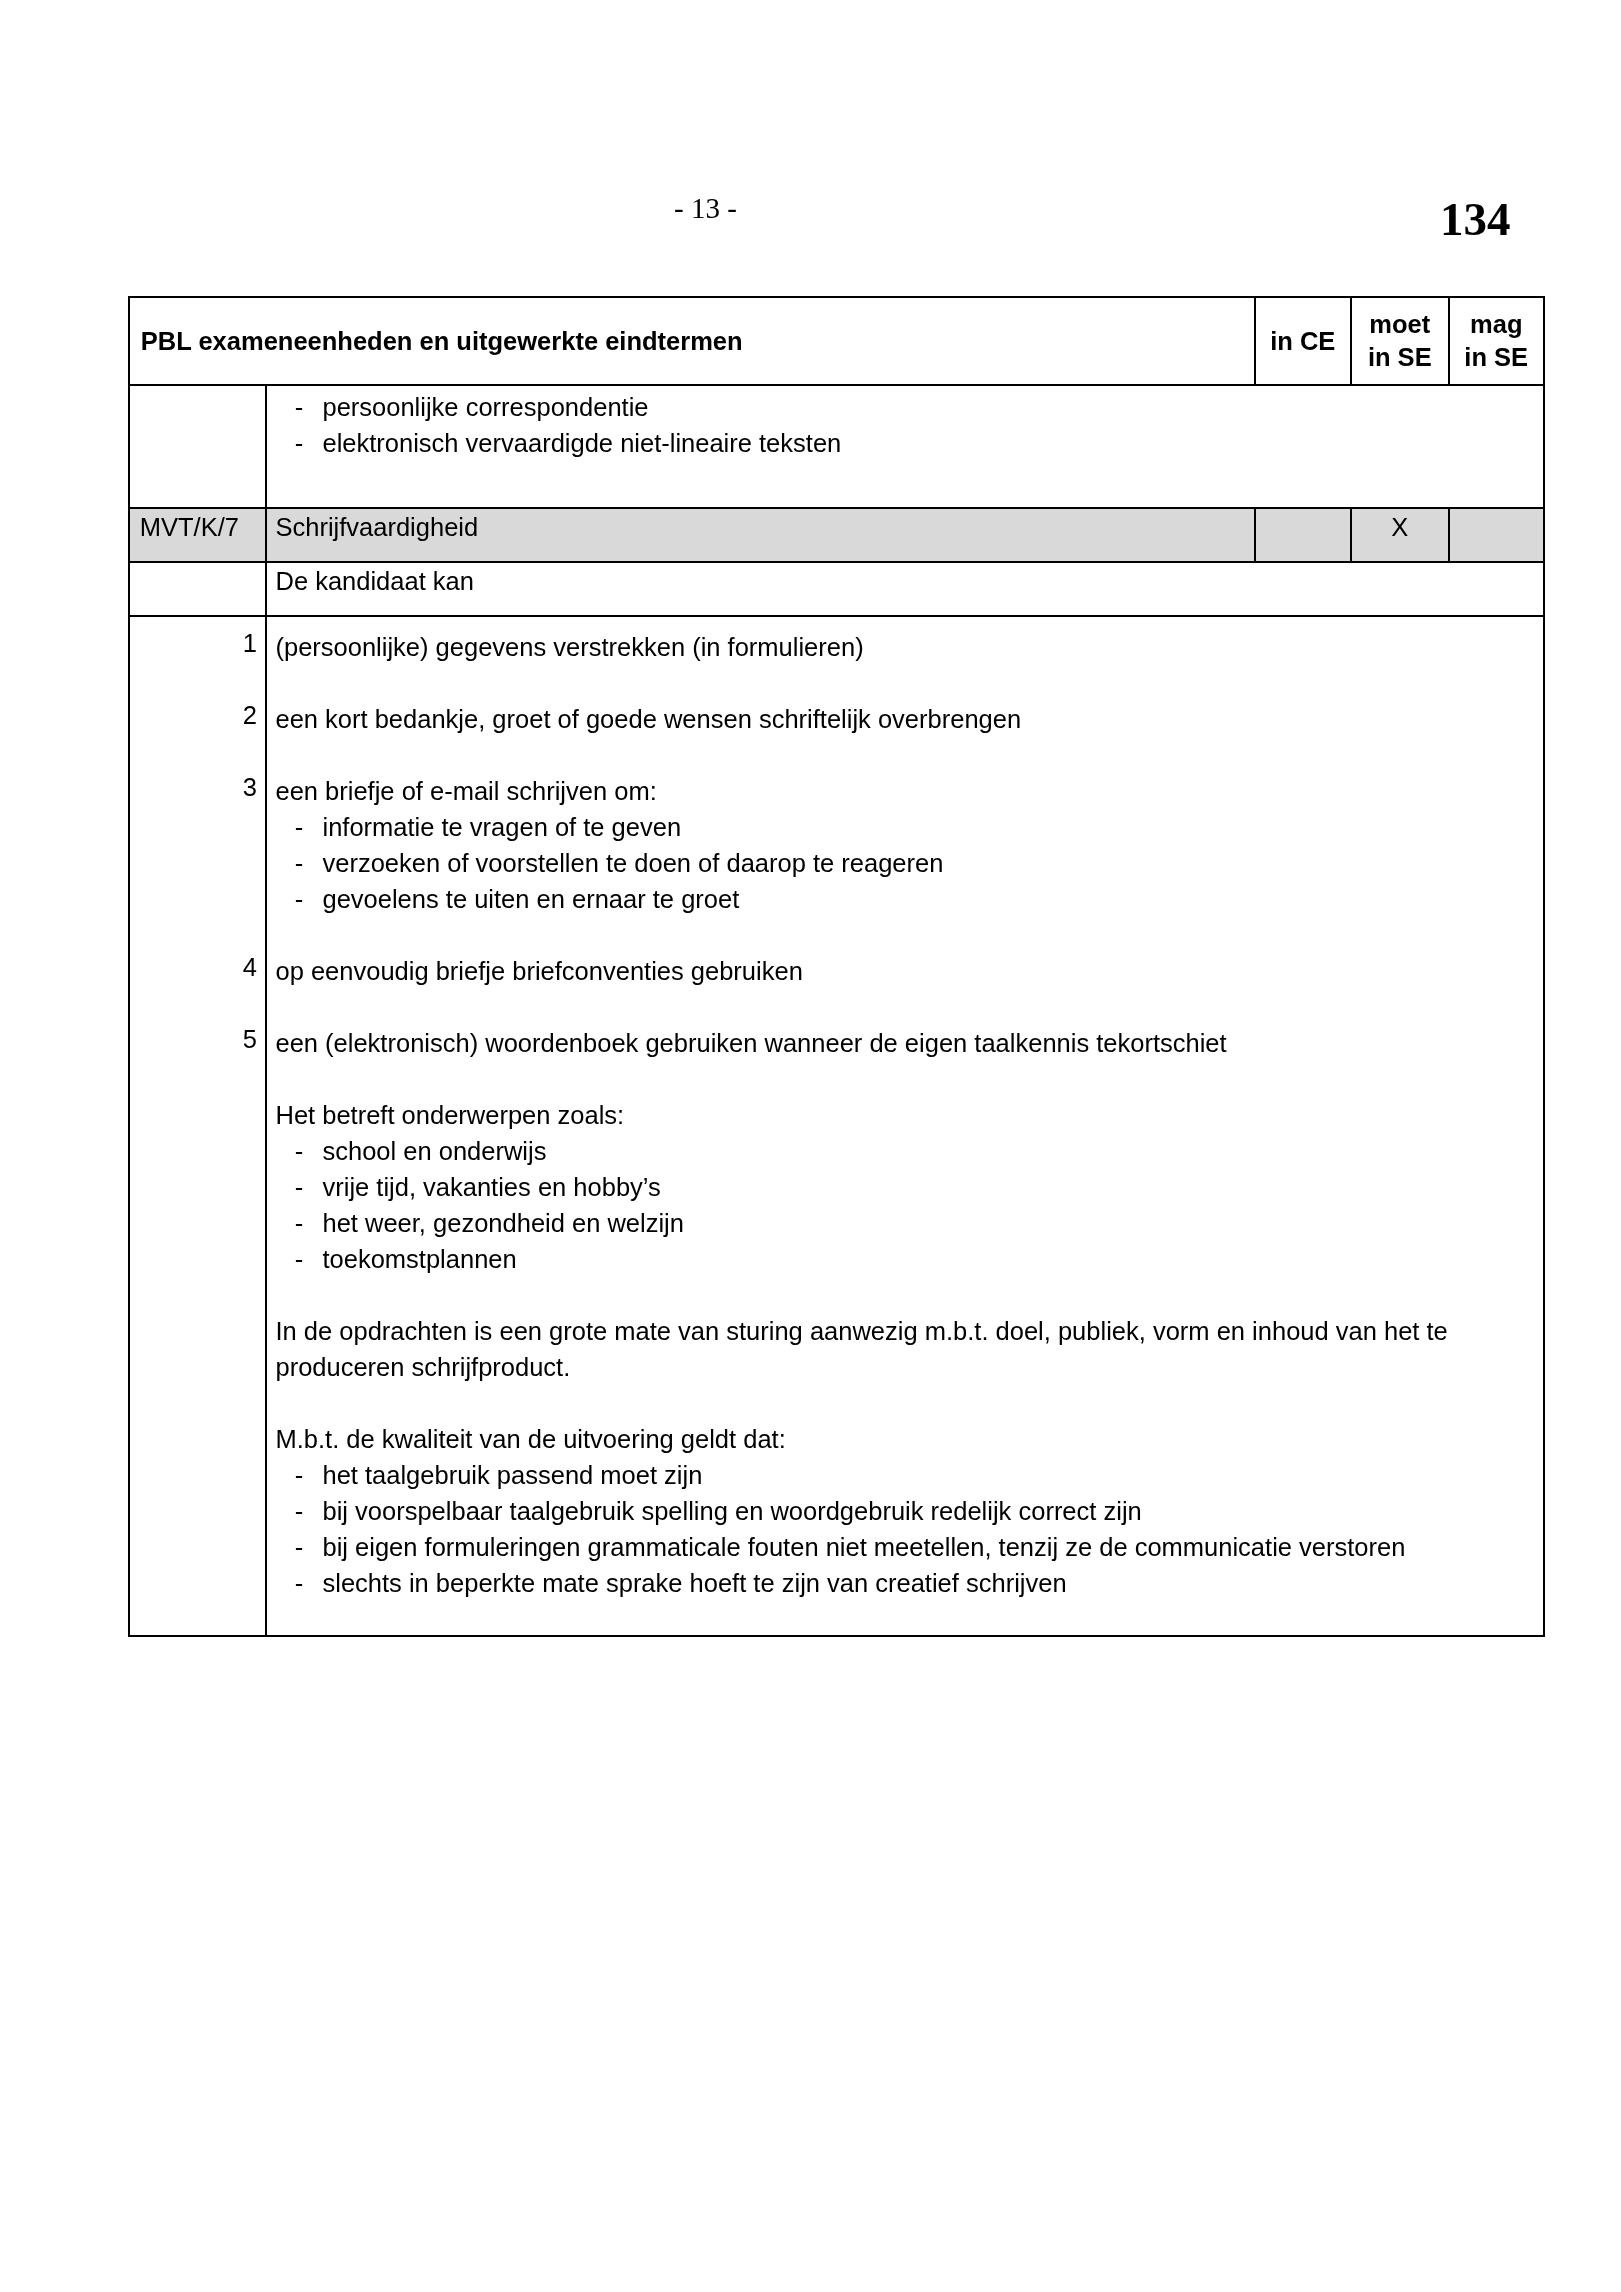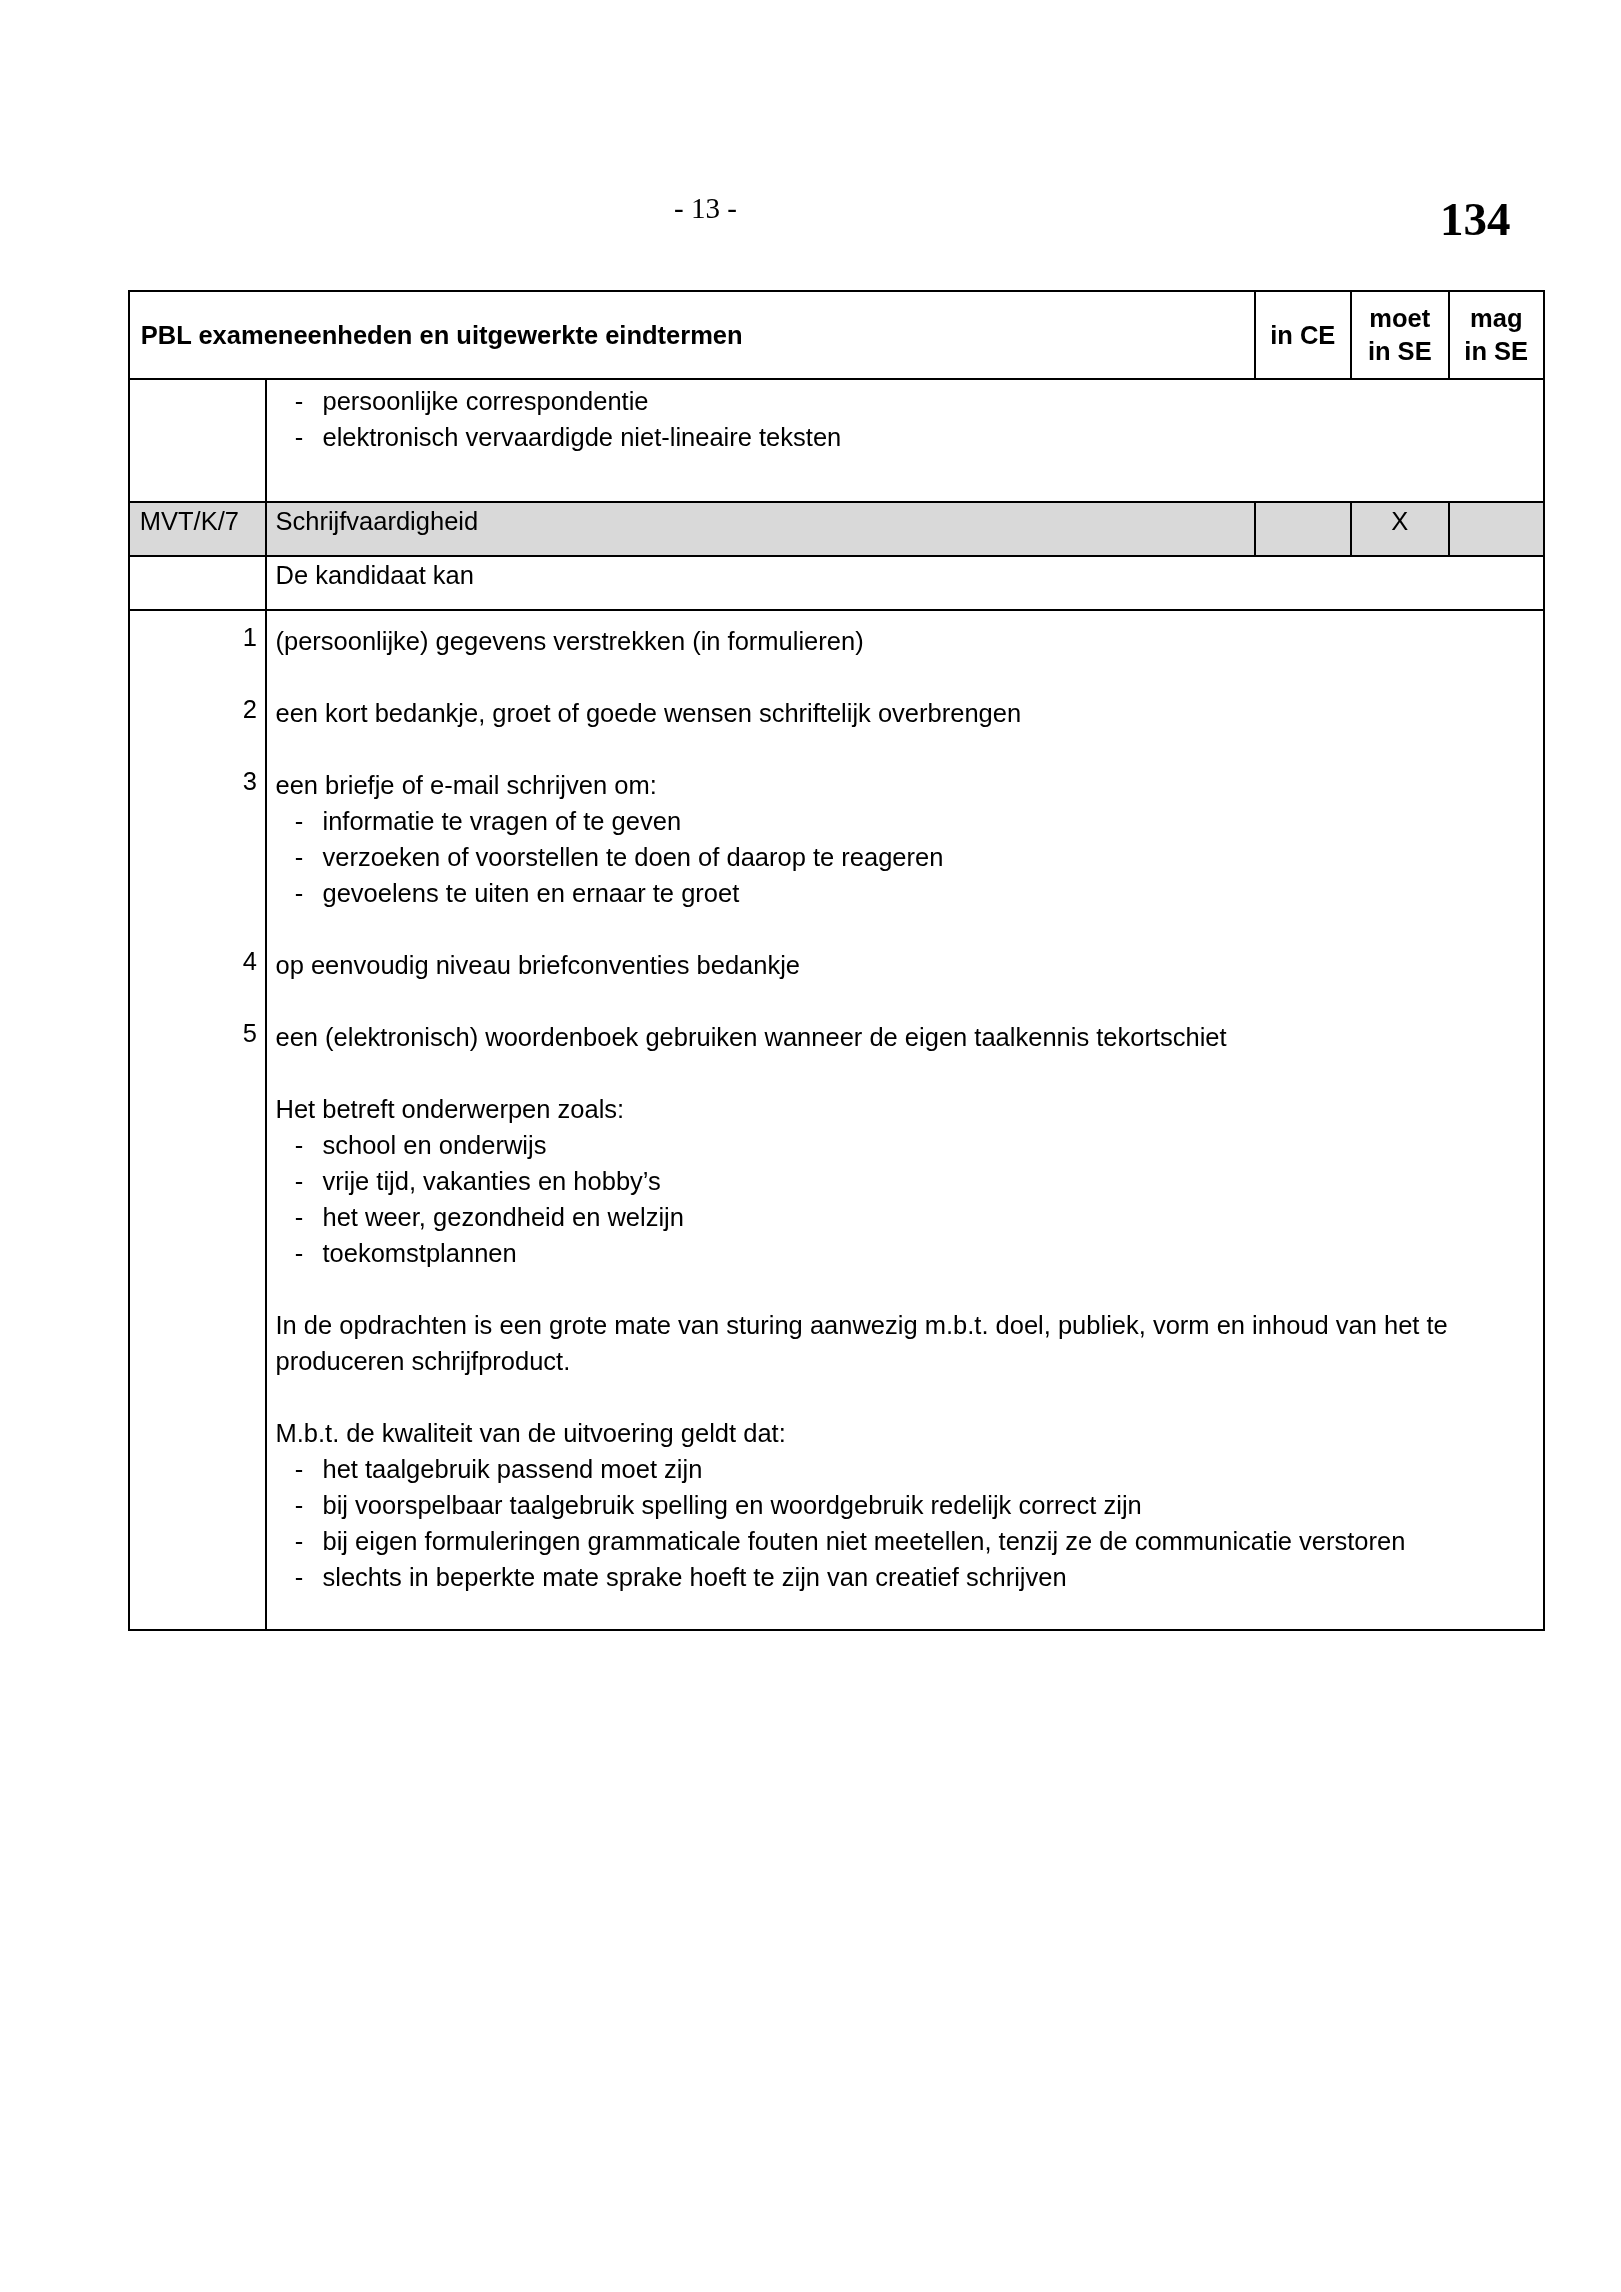--- a/index.html
+++ b/index.html
@@ -2,21 +2,21 @@
 <html><head>
 <meta charset="utf-8">
 <style>
   html, body { margin: 0; padding: 0; background: #ffffff; }
   body { width: 1621px; height: 2293px; position: relative; overflow: hidden;
          font-family: "Liberation Sans", sans-serif; color: #000; }
   .page-num { position: absolute; top: 192px; left: 0; width: 1411px; text-align: center;
               font-family: "Liberation Serif", serif; font-size: 29px; }
   .doc-num { position: absolute; top: 196px; left: 1440px;
              font-family: "Liberation Serif", serif; font-weight: bold; font-size: 47px; line-height: 1; }
-  table.main { position: absolute; left: 128px; top: 290px; width: 1417px;
+  table.main { position: absolute; left: 128px; top: 296px; width: 1417px;
                border-collapse: collapse; table-layout: fixed; }
   table.main td, table.main th { border: 2.9px solid #000; padding: 0; vertical-align: top; }
   col.c1 { width: 136px; } col.c2 { width: 984px; } col.c3 { width: 96px; }
   col.c4 { width: 97px; } col.c5 { width: 95px; }
   th { font-weight: bold; font-size: 25.5px; line-height: 33px; }
   th.title { text-align: left; padding-left: 10.8px !important; vertical-align: middle !important; height: 86px; }
   th.small { text-align: center; vertical-align: middle !important; }
   td { font-size: 25.5px; line-height: 36px; }
   .gray td { background: #d9d9d9; height: 52px; vertical-align: middle; margin-left: 36px; }
   .code { padding-left: 9.8px !important; }
@@ -110,21 +110,21 @@
           </div>
       <div class="bul">
             <span class="dash">-</span>
             <span>verzoeken of voorstellen te doen of daarop te reageren</span>
           </div>
       <div class="bul">
             <span class="dash">-</span>
             <span>gevoelens te uiten en ernaar te groet</span>
           </div>
       <div class="sp"></div>
-      <div>op eenvoudig niveau briefconventies bedankje</div>
+      <div>op eenvoudig briefje briefconventies gebruiken</div>
       <div class="sp"></div>
       <div>een (elektronisch) woordenboek gebruiken wanneer de eigen taalkennis tekortschiet</div>
       <div class="sp"></div>
       <div>Het betreft onderwerpen zoals:</div>
       <div class="bul">
             <span class="dash">-</span>
             <span>school en onderwijs</span>
           </div>
       <div class="bul">
             <span class="dash">-</span>

